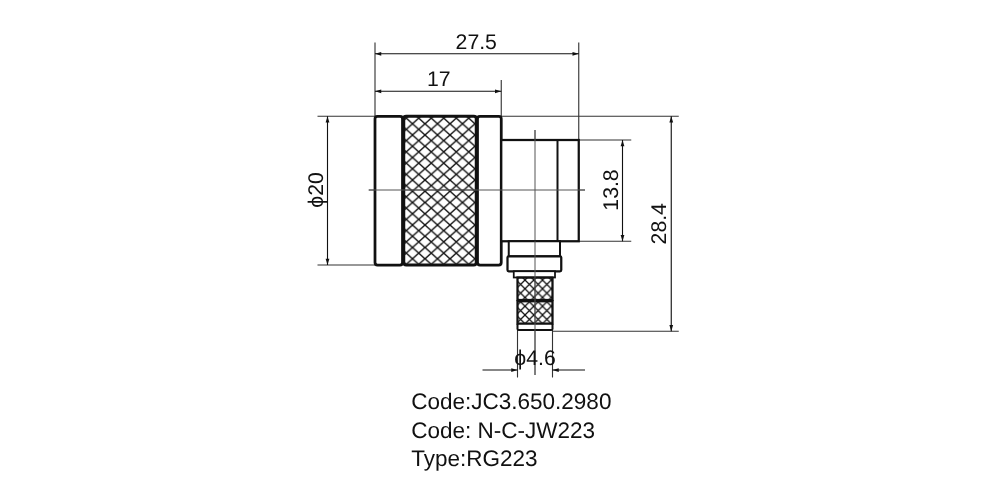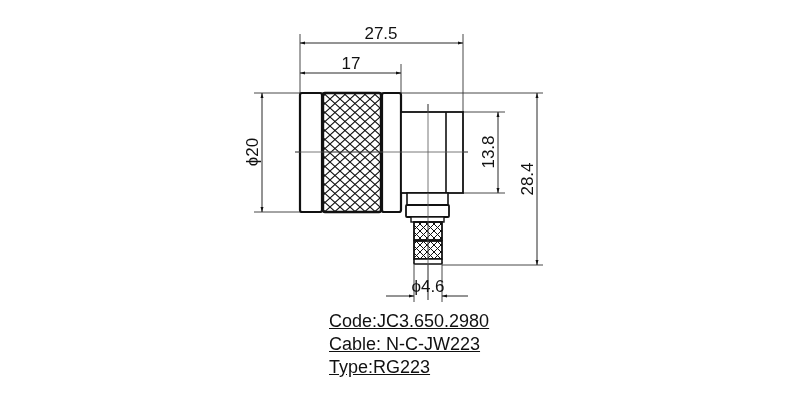--- a/index.html
+++ b/index.html
@@ -1,19 +1,19 @@
 <!DOCTYPE html>
 <html><head>
 <meta charset="utf-8">
 <style>
   html, body { margin:0; padding:0; background:#ffffff; }
   body { width:800px; height:400px; position:relative; overflow:hidden; font-family:"Liberation Sans", sans-serif; }
   #drawing { position:absolute; left:0; top:0; width:800px; height:400px; }
   .dim-text { font-family:"Liberation Sans", sans-serif; font-size:17px; fill:#111; }
-  .info { position:absolute; left:329px; top:310px; font-size:18px; line-height:23px; color:#111;text-decoration:underline; }
+  .info { position:absolute; left:329px; top:310px; font-size:18px; line-height:23px; color:#111; }
   .info div { white-space:nowrap; }
 </style>
 </head>
 <body>
 
 <svg id="drawing" viewBox="0 0 800 400" xmlns="http://www.w3.org/2000/svg">
   <defs>
     <pattern id="knurl" width="10" height="9" patternUnits="userSpaceOnUse">
       <path d="M0,0 L10,9 M10,0 L0,9" stroke="#111" stroke-width="1.1"></path>
     </pattern>
@@ -76,15 +76,15 @@
   <text class="dim-text" x="381" y="39" text-anchor="middle">27.5</text>
   <text class="dim-text" x="351" y="69" text-anchor="middle">17</text>
   <text class="dim-text" transform="translate(258,152) rotate(-90)" text-anchor="middle">ϕ20</text>
   <text class="dim-text" transform="translate(494,152) rotate(-90)" text-anchor="middle">13.8</text>
   <text class="dim-text" transform="translate(533,179) rotate(-90)" text-anchor="middle">28.4</text>
   <text class="dim-text" x="428" y="292" text-anchor="middle">ϕ4.6</text>
 </svg>
 
 <div class="info">
   <div>Code:JC3.650.2980</div>
-  <div>Cable: N-C-JW223</div>
+  <div>Code: N-C-JW223</div>
   <div>Type:RG223</div>
 </div>
 
 </body></html>

